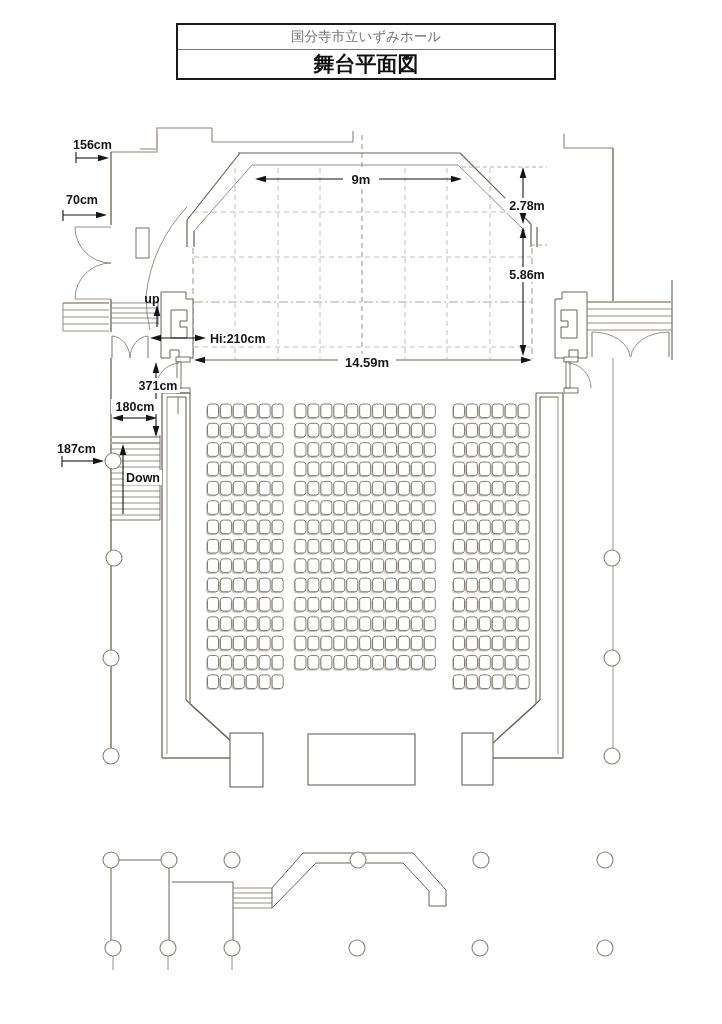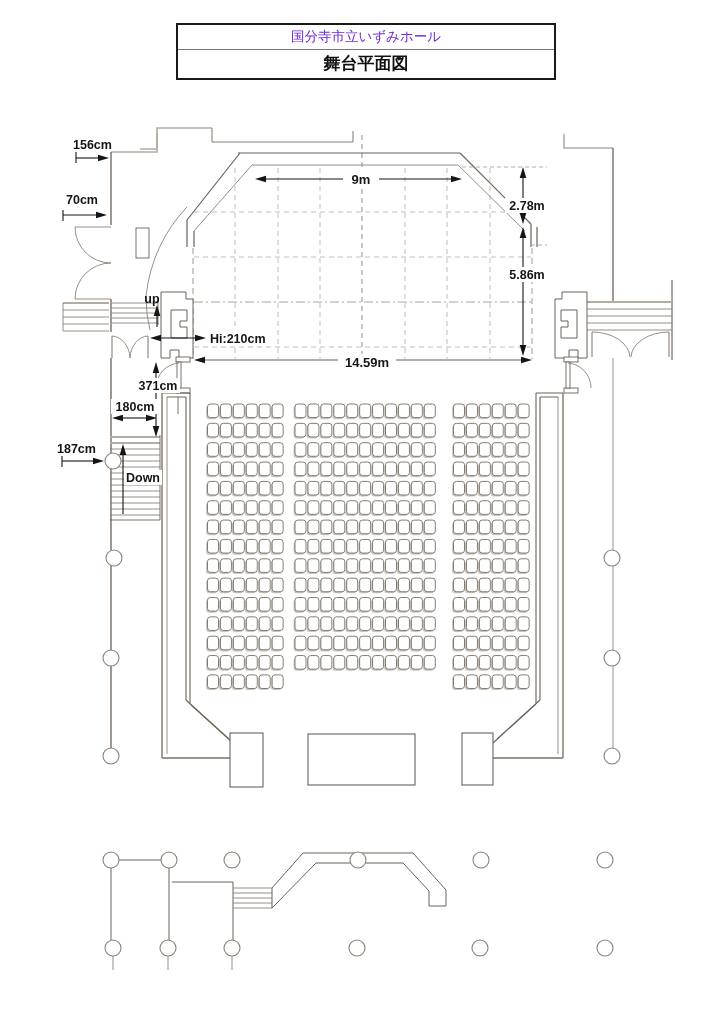--- a/index.html
+++ b/index.html
@@ -1,22 +1,22 @@
 <!DOCTYPE html>
 <html><head>
 <meta charset="utf-8">
 <style>
   html,body{margin:0;padding:0;background:#fff;}
   .sheet{position:relative;width:722px;height:1024px;background:#fff;overflow:hidden;
          font-family:"Liberation Sans",sans-serif;}
   .titlebox{position:absolute;left:176px;top:23px;width:380px;border:2.5px solid #1a1a1a;
             box-sizing:border-box;background:#fff;}
-  .titlebox .t1{height:24px;line-height:24px;text-align:center;font-size:13.5px;color:#6d28d9;
+  .titlebox .t1{height:24px;line-height:24px;text-align:center;font-size:13.5px;color:#737373;
                 border-bottom:1.5px solid #777;}
-  .titlebox .t2{height:28px;line-height:28px;text-align:center;font-size:17px;font-weight:bold;color:#111;}
+  .titlebox .t2{height:28px;line-height:28px;text-align:center;font-size:21px;font-weight:bold;color:#111;}
   svg{position:absolute;left:0;top:0;}
   svg text{font-family:"Liberation Sans",sans-serif;font-weight:700;fill:#151515;}
   .dimtxt{font-size:12.5px;}
   .dimbig{font-size:13px;}
 </style>
 </head>
 <body>
 
 <div class="sheet">
 

